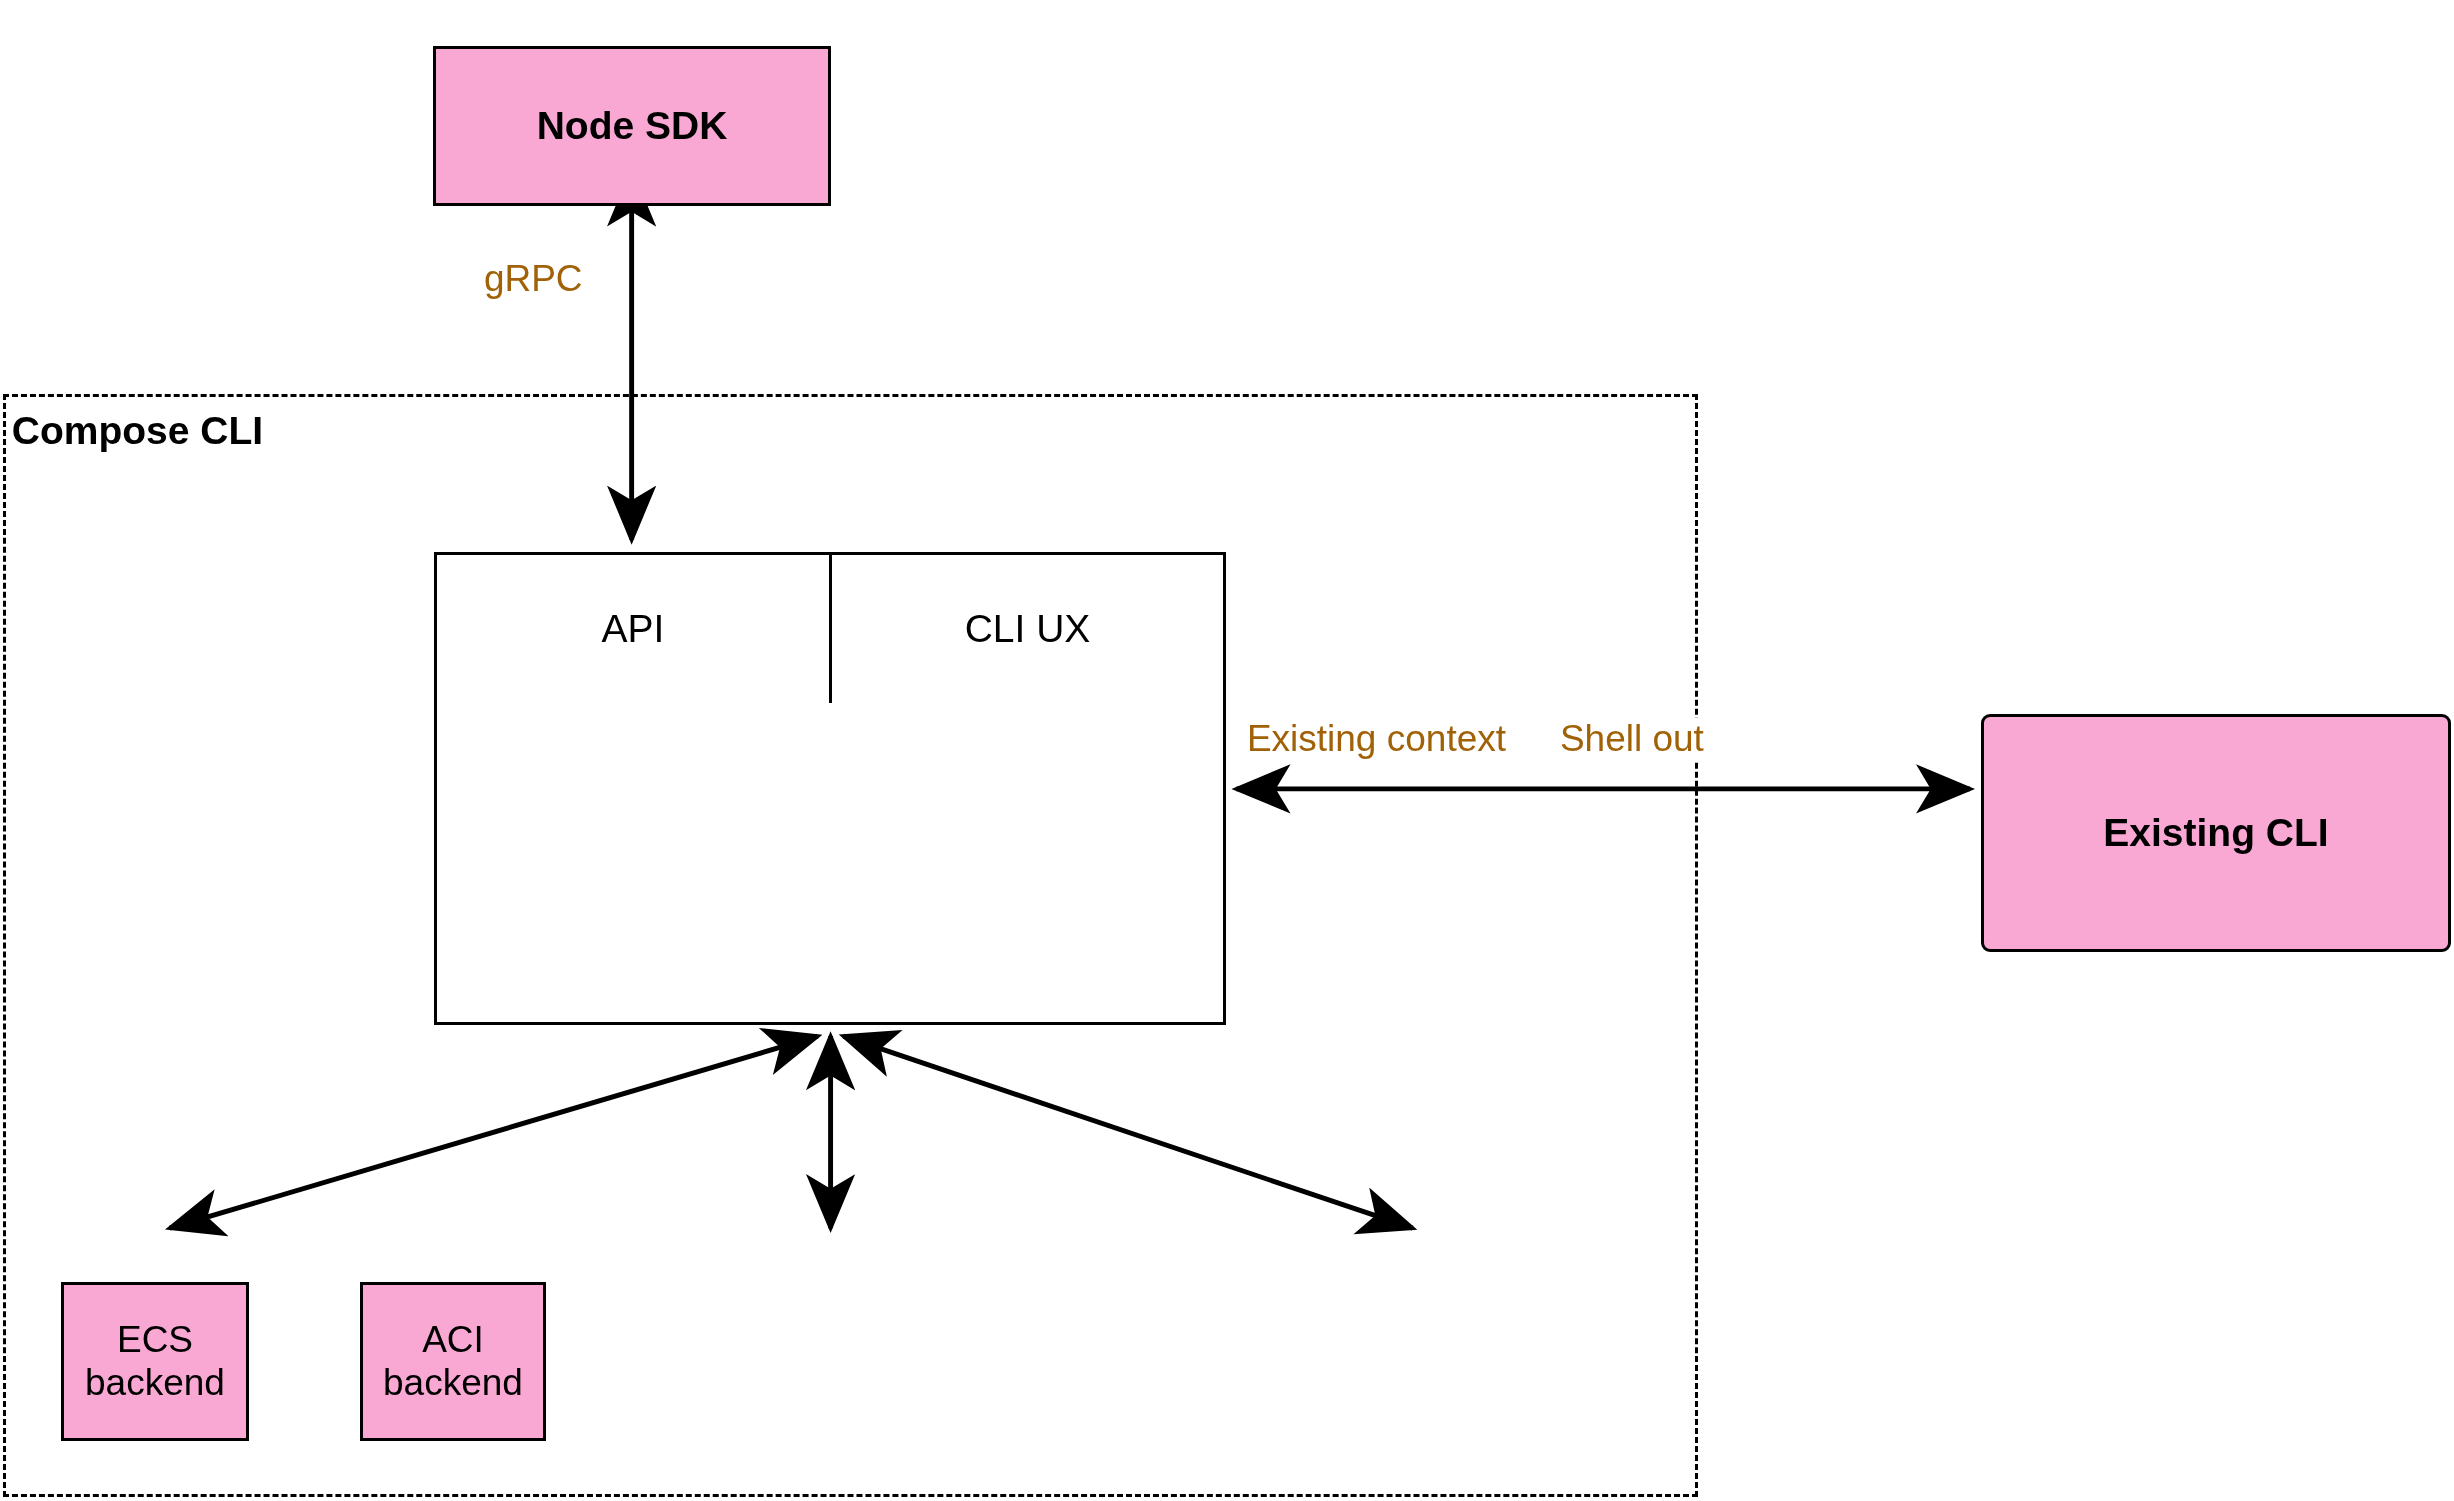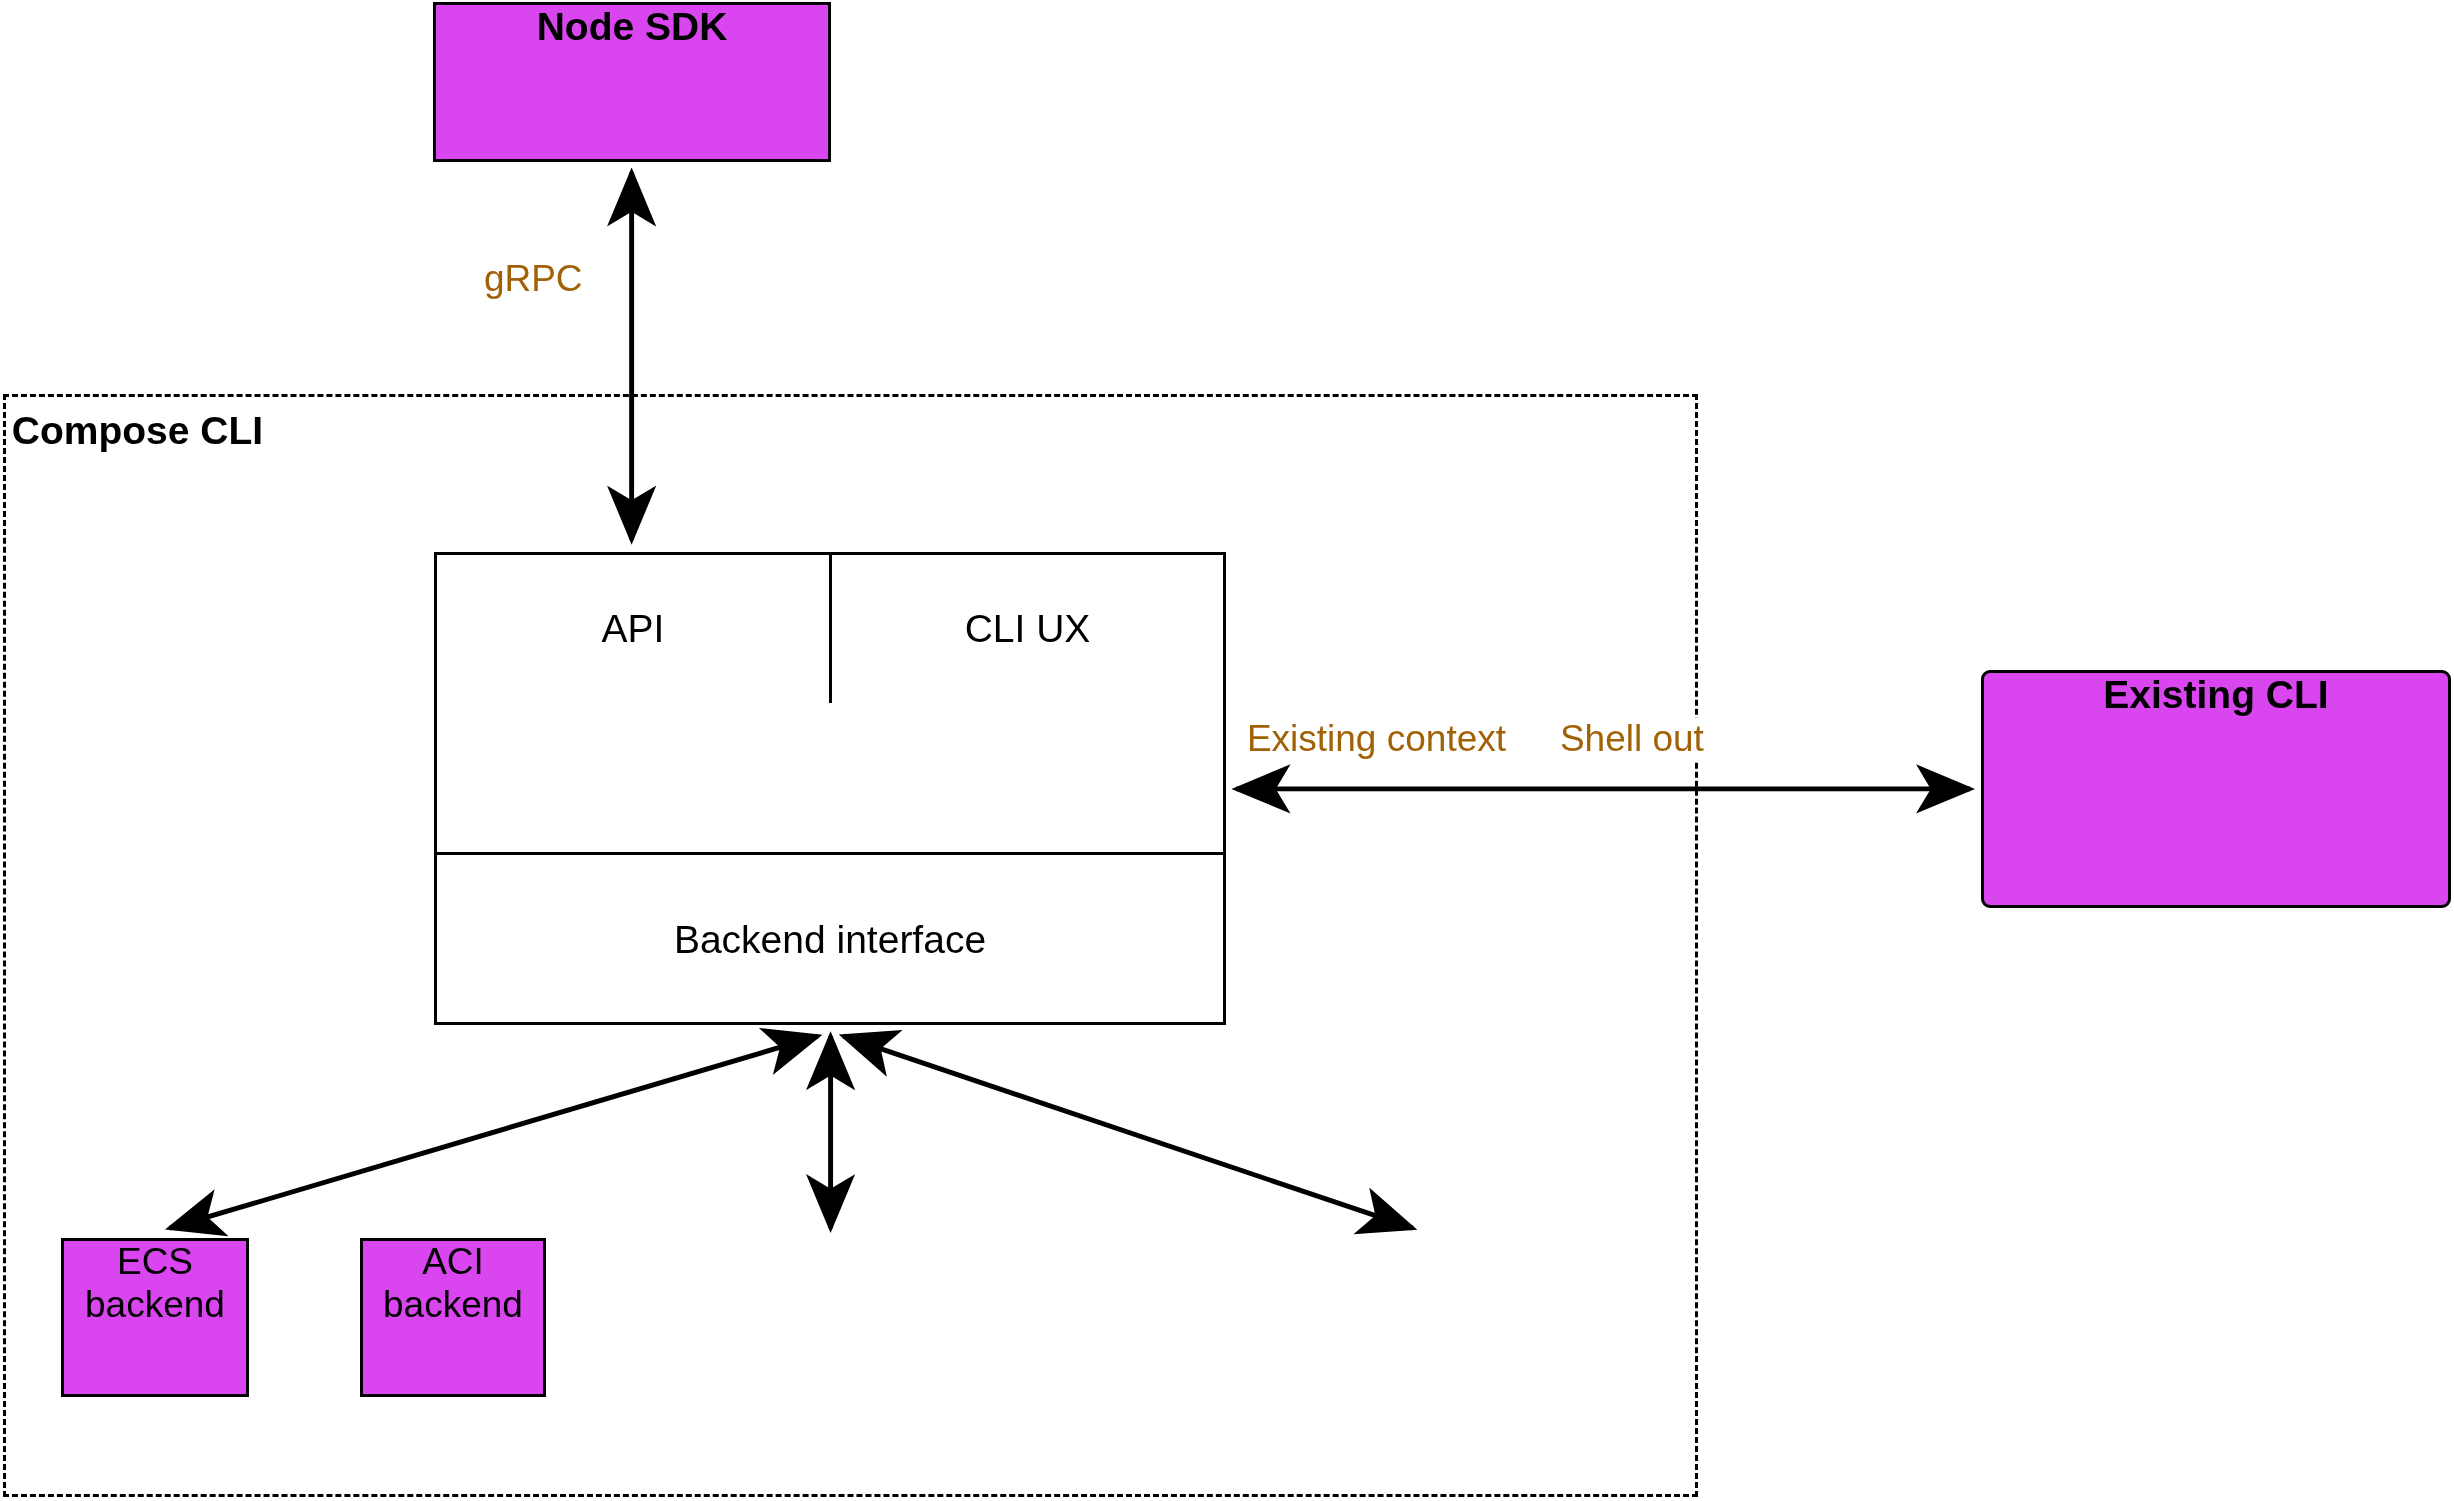--- a/index.html
+++ b/index.html
@@ -19,27 +19,28 @@
     position: absolute;
     left: 0;
     top: 0;
     width: 2455px;
     height: 1501px;
   }
   .node {
     position: absolute;
     box-sizing: border-box;
     border: 3.9px solid #000000;
-    background: #d946ef;
+    background: #f9a8d4;
     display: flex;
-    align-items: flex-start;
+    align-items: center;
     justify-content: center;
     text-align: center;
     color: #000000;
     line-height: 1.15;
+    margin-top: 44px;
   }
   .node-label {
     display: block;
     white-space: pre-line;
   }
   .bold {
     font-weight: bold;
   }
   .group-box {
     position: absolute;
@@ -120,23 +121,20 @@
 
   <div id="stack">
     <div id="row-top">
       <div id="cell-api">
         <span class="node-label">API</span>
       </div>
       <div id="cell-cliux">
         <span class="node-label">CLI UX</span>
       </div>
     </div>
-    <div id="row-backend">
-      <span class="node-label">Backend interface</span>
-    </div>
   </div>
 
   <div class="edge-label" id="lbl-existing-ctx">Existing context</div>
   <div class="edge-label" id="lbl-shell-out">Shell out</div>
 
   <div class="node" id="node-existing-cli">
     <span class="node-label bold">Existing CLI</span>
   </div>
 
   <div class="node" id="node-ecs">

